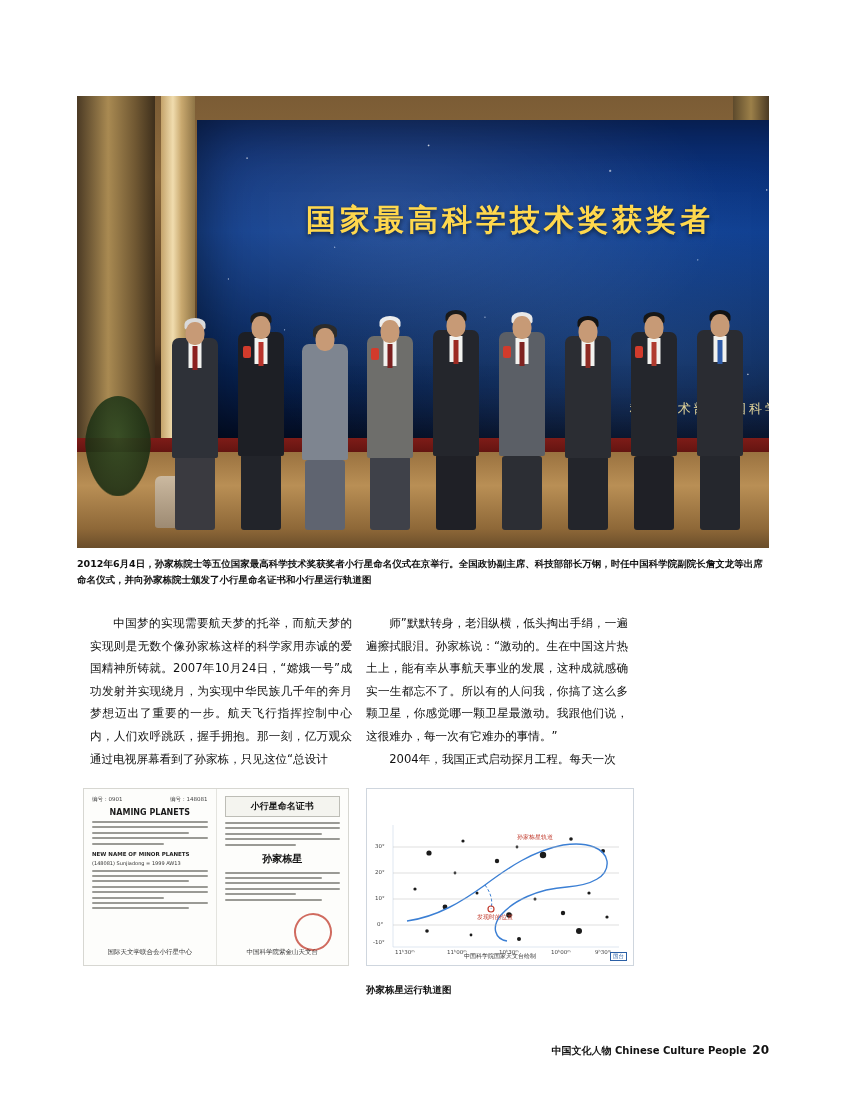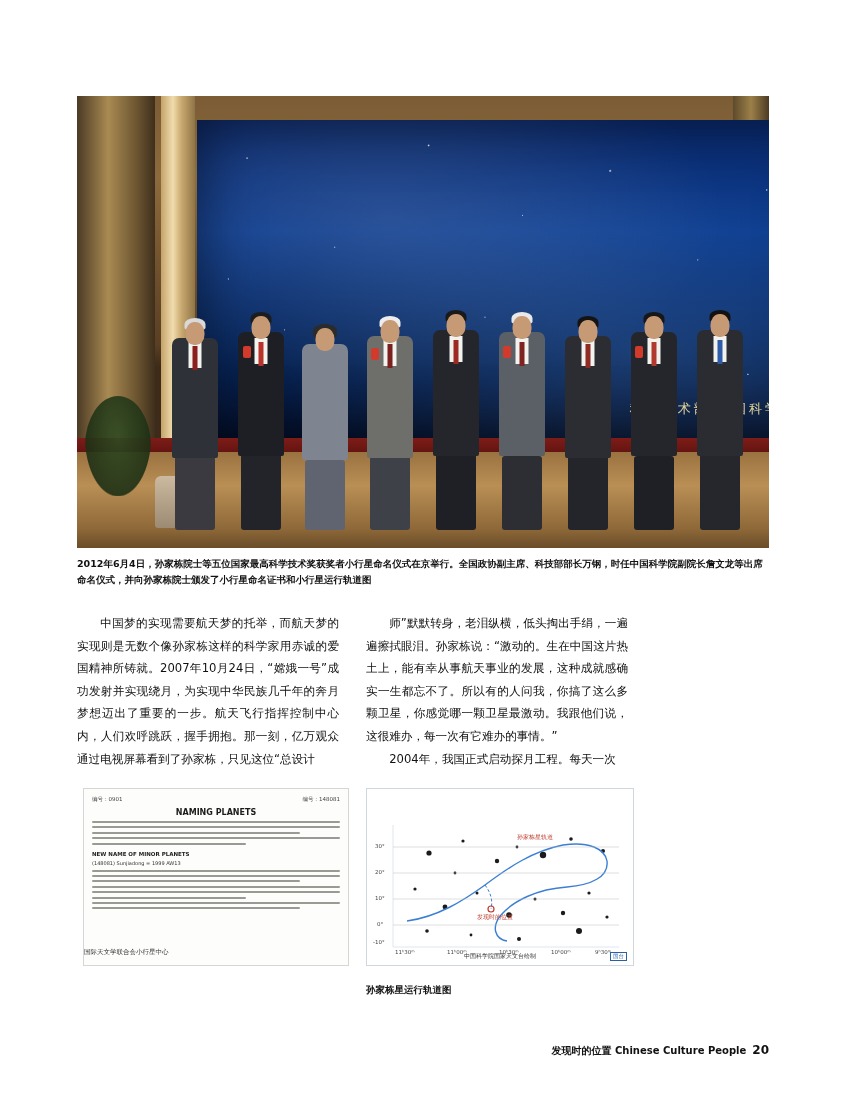--- a/index.html
+++ b/index.html
@@ -162,21 +162,21 @@
   
   .col {
     position: absolute;
     font-size: 11.6px;
     line-height: 1.95;
     color: #101010;
     text-align: justify;
     font-family: "DejaVu Sans", "Liberation Sans", sans-serif;
   }
   .col p { margin: 0; text-indent: 2em; }
-  .col-left  { left: 77px; top: 612px; width: 262px; }
+  .col-left  { left: 90px; top: 612px; width: 262px; }
   .col-right { left: 366px; top: 612px; width: 262px; }
 
   
   .fig-left {
     position: absolute; left: 83px; top: 788px; width: 264px; height: 176px;
     background: #fdfdfb; border: 1px solid #d7d7d2;
     display: flex;
   }
   .doc-half {
     position: relative; flex: 1; padding: 7px 8px; overflow: hidden;
@@ -196,21 +196,21 @@
   .ln.l { width: 100%; }
   .doc-name {
     text-align: center; font-size: 10px; font-weight: bold; color: #111; margin: 6px 0 6px;
   }
   .doc-seal {
     position: absolute; right: 16px; bottom: 14px;
     width: 34px; height: 34px; border: 2px solid #c0392b; border-radius: 50%;
     opacity: .75; transform: rotate(-12deg);
   }
   .doc-footer-cn {
-    position: absolute; left: 0; right: 0; bottom: 8px; text-align: left;
+    position: absolute; left: 0; right: 0; bottom: 8px; text-align: center;
     font-size: 6.5px; color: #333;
   }
 
   .fig-right {
     position: absolute; left: 366px; top: 788px; width: 266px; height: 176px;
     background: #ffffff; border: 1px solid #cfd6de; overflow: hidden;
   }
   .orbit-title {
     position: absolute; left: 14px; top: 6px; font-size: 7.5px; color: #b03030; font-weight: bold;
   }
@@ -255,20 +255,21 @@
 
   <div class="hero">
     <div class="hero-hall"></div>
     <div class="hero-curtain-left"></div>
     <div class="hero-pillar"></div>
     <div class="hero-curtain-right"></div>
 
     <div class="hero-screen">
       <div class="stars"></div>
       <div class="hero-title">
+        <div>国家最高科学技术奖获奖者</div>
       </div>
       <div class="hero-subline">科学技术部  中国科学院</div>
     </div>
 
     <div class="hero-redband"></div>
     <div class="hero-stage-floor"></div>
     <div class="hero-plant"></div>
     <div class="hero-chair"></div>
 
     <div class="people">
@@ -382,20 +383,41 @@
           <div class="ln m"></div>
         <div class="ln l"></div>
           <div class="ln l"></div>
           <div class="ln s"></div>
         <div class="ln l"></div>
           <div class="ln m"></div>
       </div>
       <div class="doc-footer-cn">国际天文学联合会小行星中心</div>
     </div>
 
+    <div class="doc-half">
+      <div class="doc-title-box">小行星命名证书</div>
+      <div class="doc-lines">
+        <div class="ln l"></div>
+          <div class="ln l"></div>
+          <div class="ln m"></div>
+        <div class="ln l"></div>
+          <div class="ln s"></div>
+      </div>
+      <div class="doc-name">孙家栋星</div>
+      <div class="doc-lines">
+        <div class="ln l"></div>
+          <div class="ln m"></div>
+          <div class="ln l"></div>
+        <div class="ln l"></div>
+          <div class="ln s"></div>
+          <div class="ln m"></div>
+      </div>
+      <div class="doc-seal"></div>
+      <div class="doc-footer-cn">中国科学院紫金山天文台</div>
+    </div>
   </div>
 
   <div class="fig-right">
     <div class="orbit-title">孙家栋星运行轨道图</div>
     <div class="orbit-topmid">（每天一次）</div>
     <div class="orbit-top-right">（北）</div>
     <div class="orbit-note">国家天文台一九九九年一月十一日新发现</div>
 
     <svg width="266" height="176" style="position:absolute;left:0;top:0;">
       <rect x="0" y="0" width="266" height="176" fill="#ffffff"></rect>
@@ -450,16 +472,16 @@
 
     <div class="orbit-label-red" style="left:110px; top:124px;">发现时的位置</div>
     <div class="orbit-label-red" style="left:150px; top:44px;">孙家栋星轨道</div>
     <div class="orbit-bottom">中国科学院国家天文台绘制</div>
     <div style="position:absolute;right:6px;bottom:4px;font-size:5.5px;color:#2a5fa5;border:1px solid #2a5fa5;padding:0 2px;">国台</div>
   </div>
 
   <div class="cap cap-right">孙家栋星运行轨道图</div>
 
   <div class="footer">
-    <span>发现时的位置 Chinese Culture People</span><span class="pg">20</span>
+    <span>中国文化人物 Chinese Culture People</span><span class="pg">20</span>
   </div>
 
 </div>
 
 </body></html>

